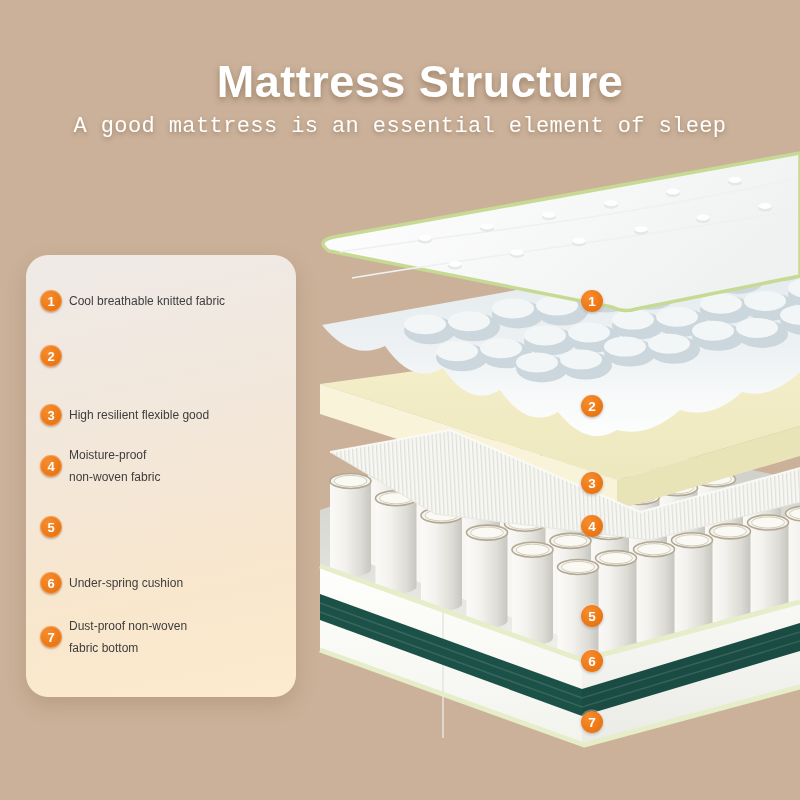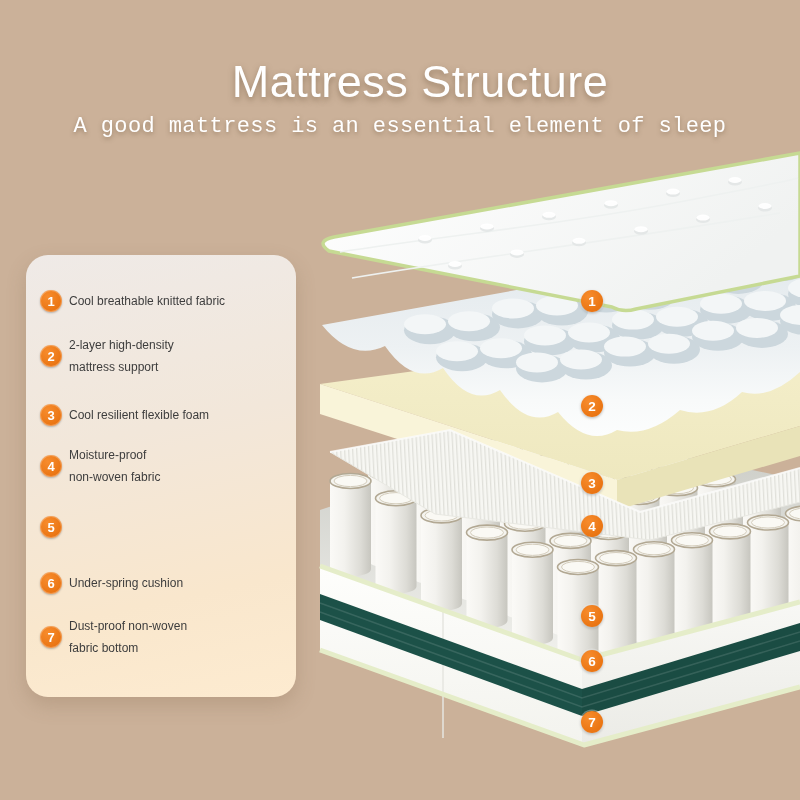--- a/index.html
+++ b/index.html
@@ -4,21 +4,21 @@
 <style>
   html,body{margin:0;padding:0;}
   body{
     width:800px;height:800px;position:relative;overflow:hidden;
     background:var(--bg,#cbb199);
     font-family:"Liberation Sans", sans-serif;
   }
   
   .header{position:absolute;top:58px;left:0;width:800px;text-align:center;z-index:3;}
   .title{
-    font-size:45px;font-weight:normal;color:#ffffff;letter-spacing:.5px;
+    font-size:45px;font-weight:bold;color:#ffffff;letter-spacing:.5px;
     text-shadow:0 3px 6px rgba(110,85,60,.55);line-height:1.05;padding-left:40px;
   }
   .subtitle{
     margin-top:9px;font-size:22px;color:#ffffff;letter-spacing:.4px;
     text-shadow:0 2px 4px rgba(110,85,60,.5);
     font-family:Liberation Mono, monospace;
   }
   
   .panel{
     position:absolute;left:26px;top:255px;width:270px;height:442px;z-index:2;
@@ -59,26 +59,24 @@
   <div class="subtitle">A good mattress is an essential element of sleep</div>
 </div>
 
 <div class="panel">
   <div class="legend-item" style="top:46px">
     <div class="badge">1</div>
     <div class="legend-label">Cool breathable knitted fabric</div>
   </div>
   <div class="legend-item" style="top:101px">
     <div class="badge">2</div>
-    <div class="legend-label">2-layer high-density
-mattress support</div>
   </div>
   <div class="legend-item" style="top:160px">
     <div class="badge">3</div>
-    <div class="legend-label">Cool resilient flexible foam</div>
+    <div class="legend-label">High resilient flexible good</div>
   </div>
   <div class="legend-item" style="top:211px">
     <div class="badge">4</div>
     <div class="legend-label">Moisture-proof
 non-woven fabric</div>
   </div>
   <div class="legend-item" style="top:272px">
     <div class="badge">5</div>
   </div>
   <div class="legend-item" style="top:328px">

